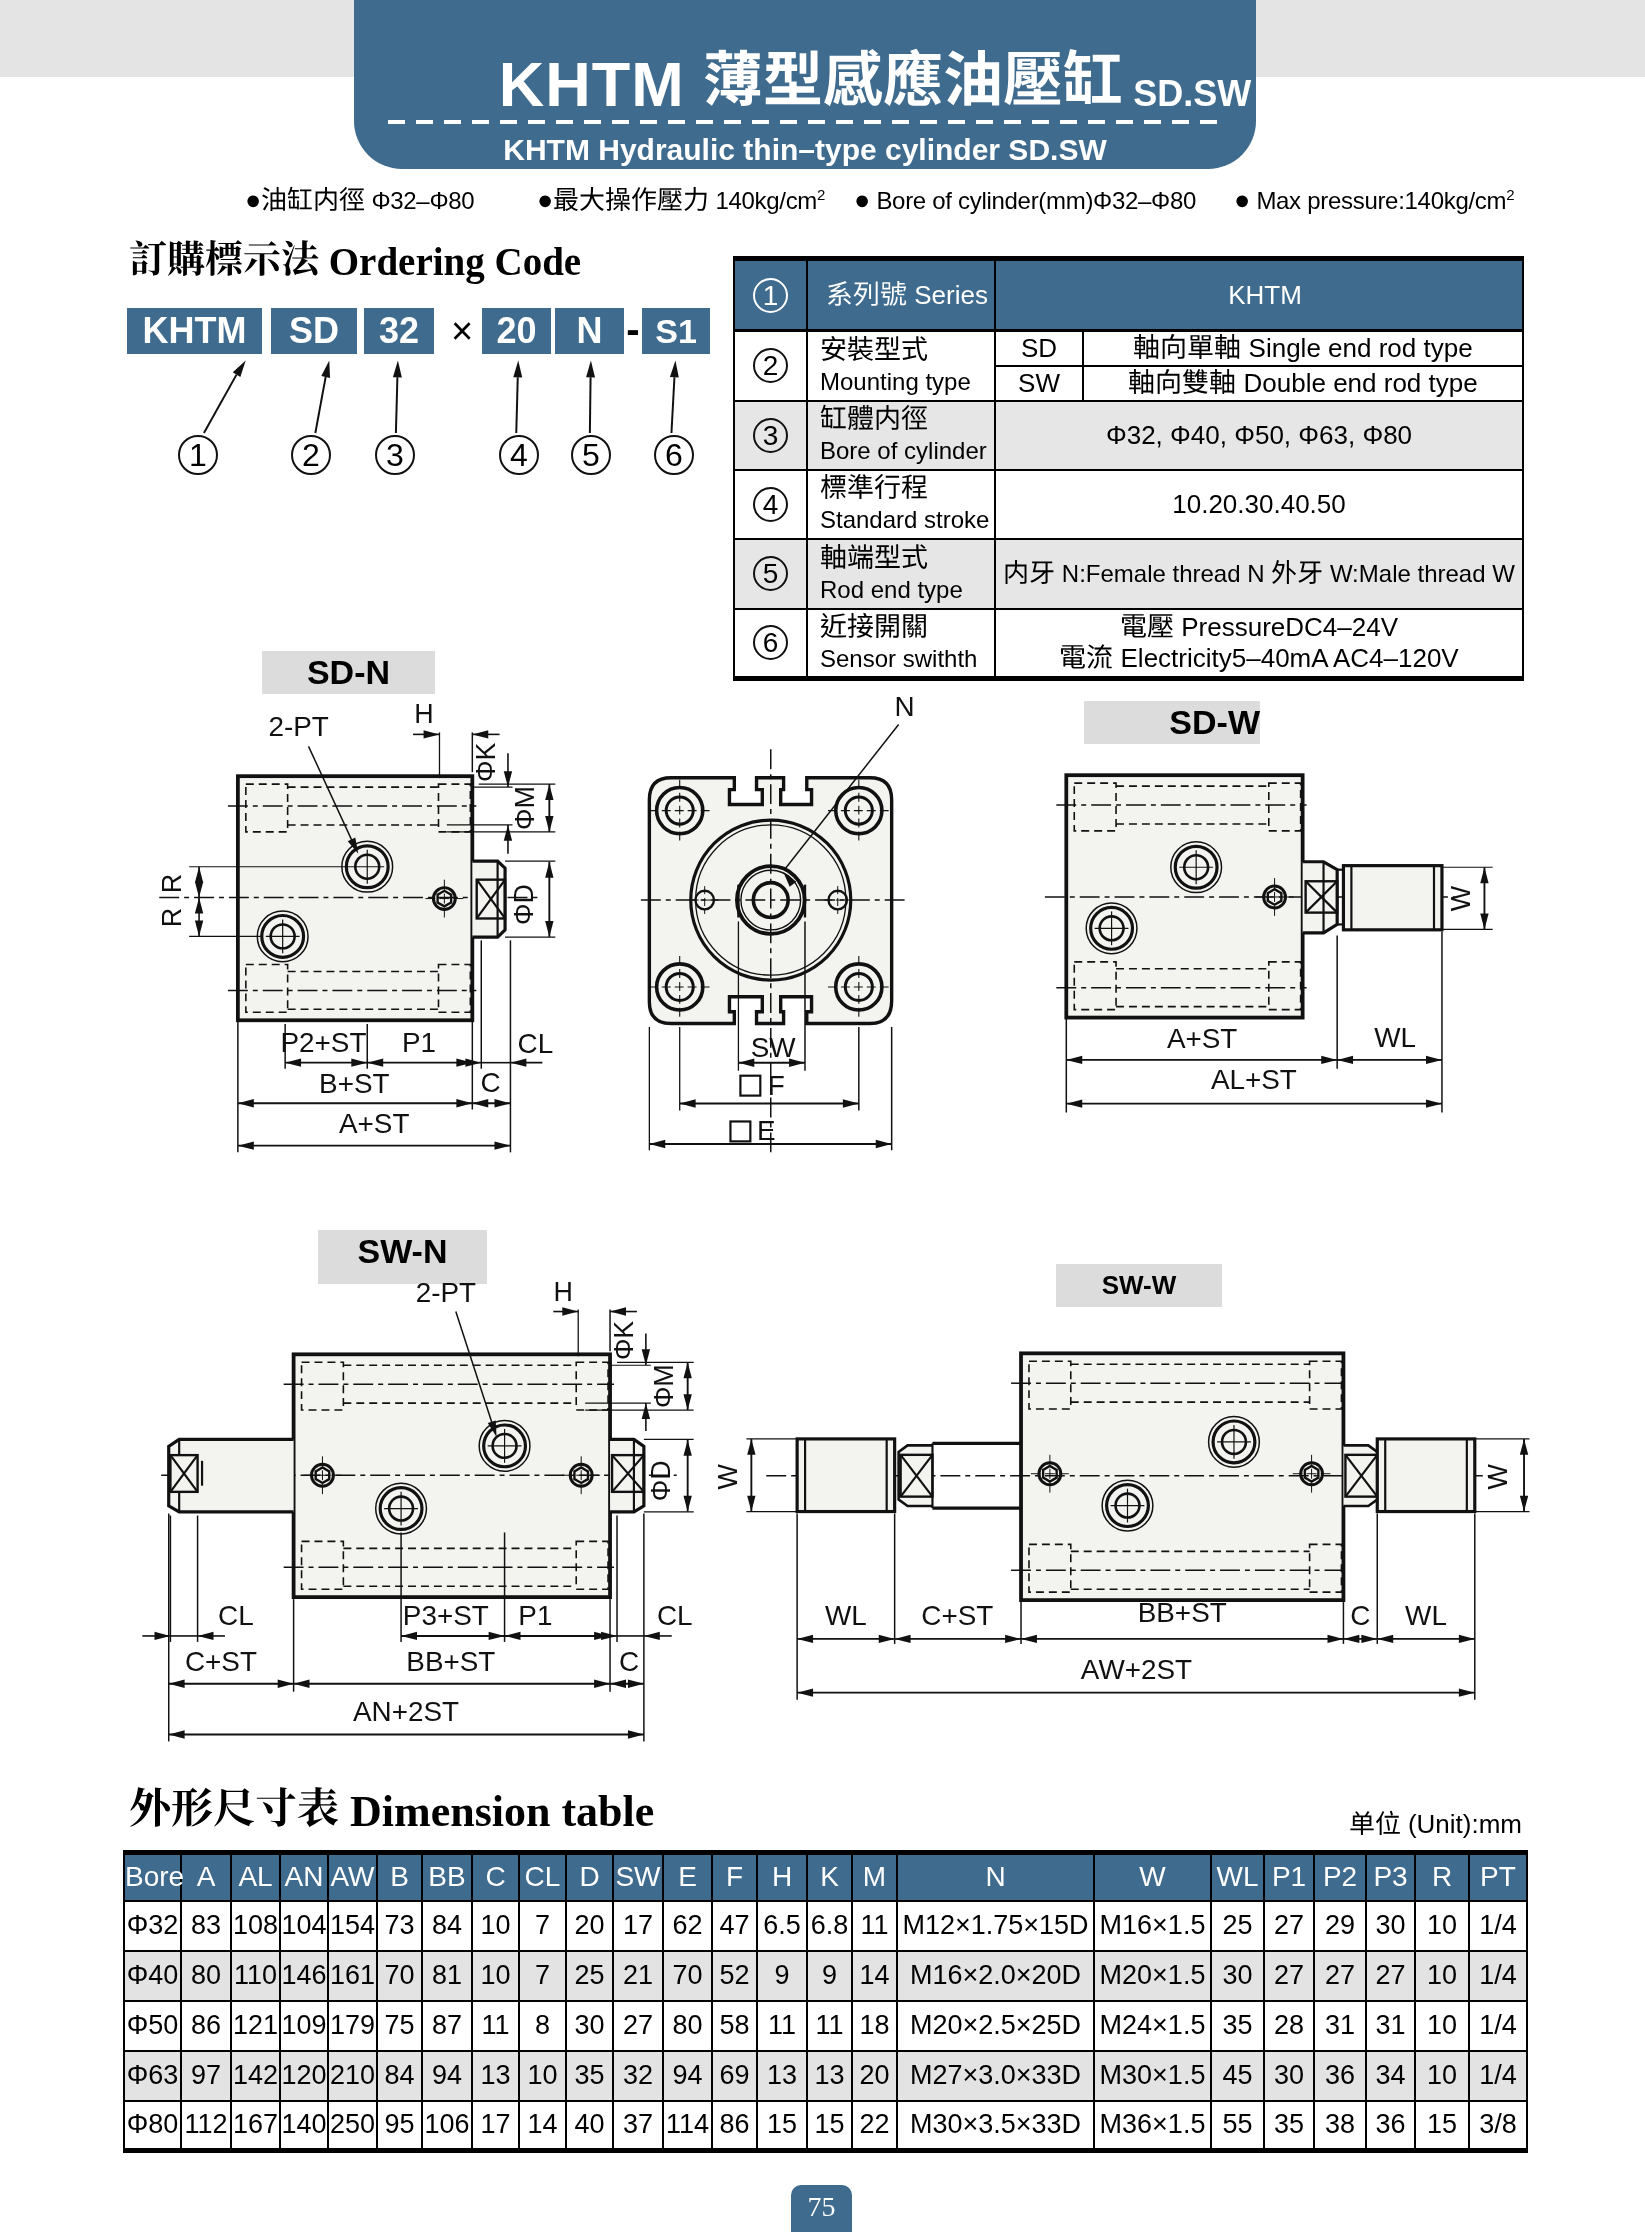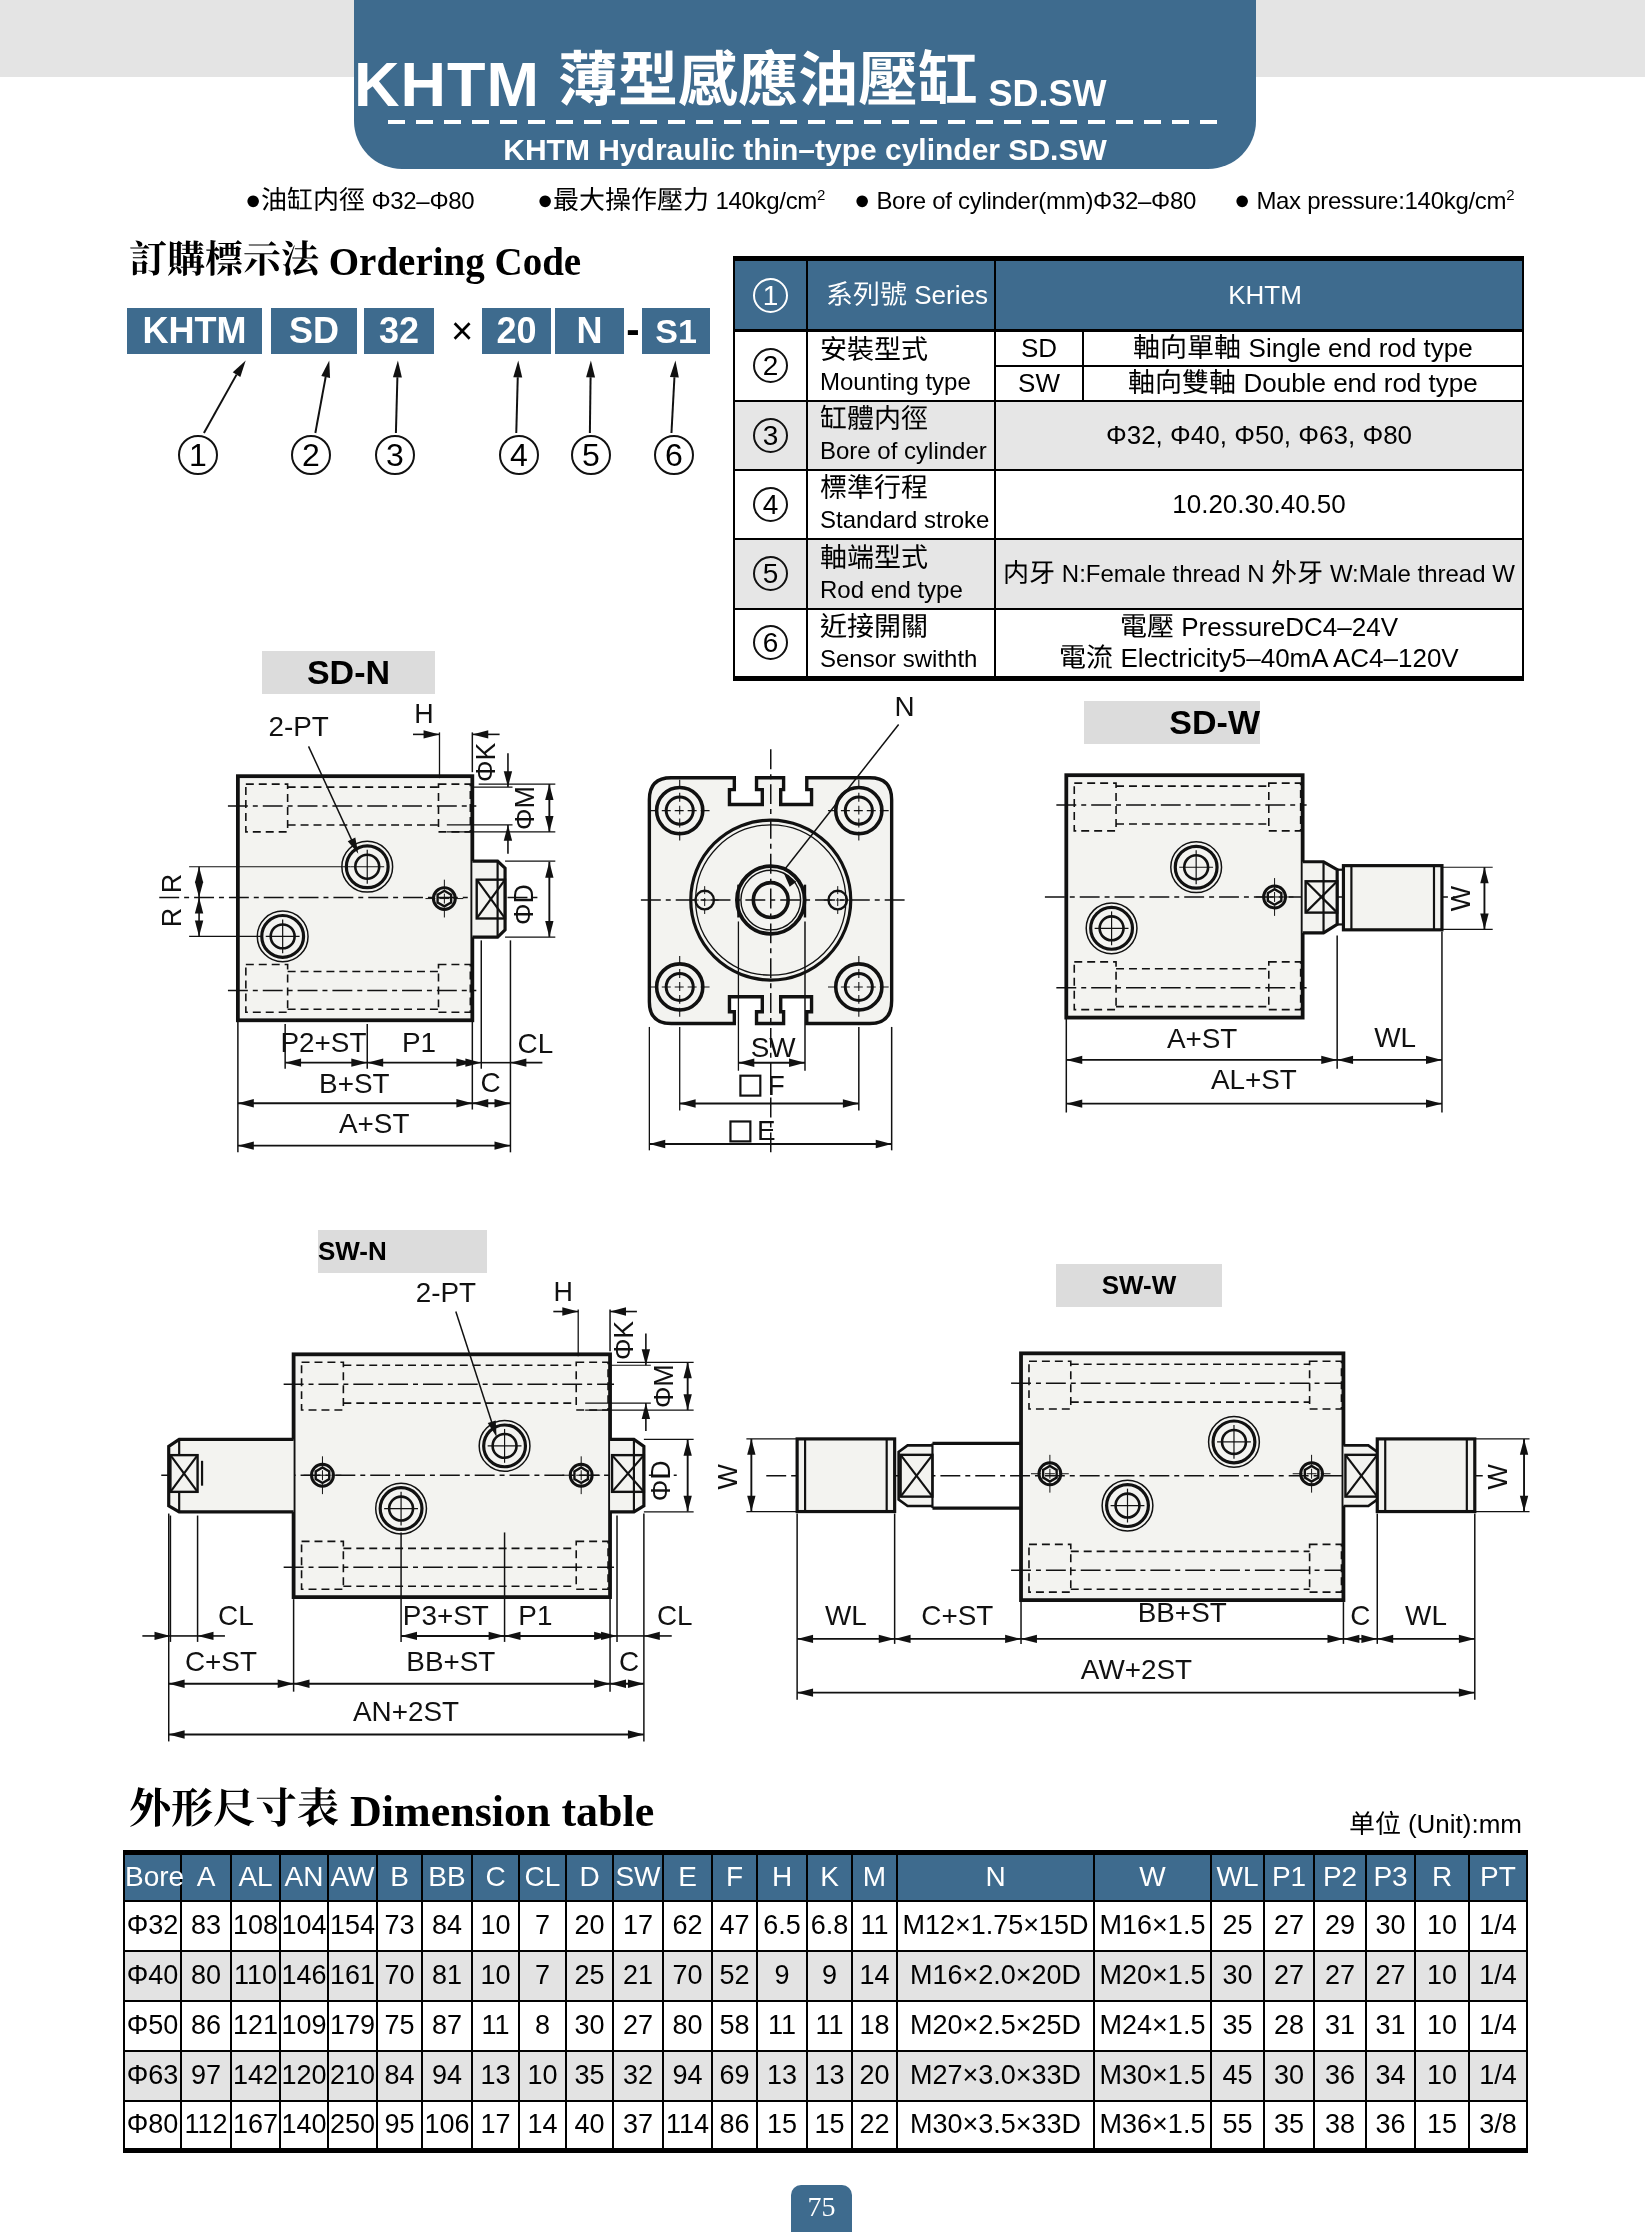--- a/index.html
+++ b/index.html
@@ -182,21 +182,21 @@
       <g id="gsr52">
         <path transform="scale(1,-1)" d="M221 437H459V329H221ZM536 437H785V329H536ZM221 603H459V497H221ZM536 603H785V497H536ZM709 836C686 785 645 715 609 667H366L407 687C387 729 340 791 299 836L236 806C272 764 311 707 333 667H148V265H459V170H54V100H459V-79H536V100H949V170H536V265H861V667H693C725 709 760 761 790 809Z"></path>
       </g>
       <g id="gsr53">
         <path transform="scale(1,-1)" d="M369 658V585H914V658ZM435 509C465 370 495 185 503 80L577 102C567 204 536 384 503 525ZM570 828C589 778 609 712 617 669L692 691C682 734 660 797 641 847ZM326 34V-38H955V34H748C785 168 826 365 853 519L774 532C756 382 716 169 678 34ZM286 836C230 684 136 534 38 437C51 420 73 381 81 363C115 398 148 439 180 484V-78H255V601C294 669 329 742 357 815Z"></path>
       </g>
     </defs>
   </svg>
 <div class="abs" style="left:0;top:0;width:1646px;height:77px;background:#e4e4e4"></div>
 <div class="abs" style="left:354px;top:0;width:902px;height:169px;background:#3e6b8e;border-radius:0 0 48px 48px"></div>
-<div class="abs" style="left:354px;top:48px;width:1042px;white-space:nowrap;color:#fff"><span style="font-size:63px;font-weight:bold;letter-spacing:1px">KHTM </span><svg class="cj" style="width:60px;height:60px;vertical-align:-0.12em" viewBox="0 -880 1000 1000">
+<div class="abs" style="left:354px;top:48px;width:1042px;text-align:center;white-space:nowrap;color:#fff"><span style="font-size:63px;font-weight:bold;letter-spacing:1px">KHTM </span><svg class="cj" style="width:60px;height:60px;vertical-align:-0.12em" viewBox="0 -880 1000 1000">
       <use href="#gsb0" fill="#fff"></use>
     </svg><svg class="cj" style="width:60px;height:60px;vertical-align:-0.12em" viewBox="0 -880 1000 1000">
       <use href="#gsb1" fill="#fff"></use>
     </svg><svg class="cj" style="width:60px;height:60px;vertical-align:-0.12em" viewBox="0 -880 1000 1000">
       <use href="#gsb2" fill="#fff"></use>
     </svg><svg class="cj" style="width:60px;height:60px;vertical-align:-0.12em" viewBox="0 -880 1000 1000">
       <use href="#gsb3" fill="#fff"></use>
     </svg><svg class="cj" style="width:60px;height:60px;vertical-align:-0.12em" viewBox="0 -880 1000 1000">
       <use href="#gsb4" fill="#fff"></use>
     </svg><svg class="cj" style="width:60px;height:60px;vertical-align:-0.12em" viewBox="0 -880 1000 1000">
@@ -387,21 +387,21 @@
           </svg> PressureDC4–24V<br><svg class="cj" style="width:27px;height:27px;vertical-align:-0.12em" viewBox="0 -880 1000 1000">
             <use href="#gsr45" fill="#000"></use>
           </svg><svg class="cj" style="width:27px;height:27px;vertical-align:-0.12em" viewBox="0 -880 1000 1000">
             <use href="#gsr46" fill="#000"></use>
           </svg> Electricity5–40mA AC4–120V</td>
       </tr>
 </tbody>
   </table>
 <div class="abs" style="left:262px;top:651px;width:173px;height:43px;background:#dcdcdc;font-size:34px;font-weight:bold;text-align:center;line-height:43px">SD-N</div>
 <div class="abs" style="left:1084px;top:701px;width:176px;height:43px;background:#dcdcdc;font-size:34px;font-weight:bold;text-align:right;line-height:43px">SD-W</div>
-<div class="abs" style="left:318px;top:1230px;width:169px;height:43px;background:#dcdcdc;font-size:26px;font-weight:bold;text-align:left;line-height:43px">SW-N</div>
+<div class="abs" style="left:318px;top:1230px;width:169px;height:54px;background:#dcdcdc;font-size:34px;font-weight:bold;text-align:center;line-height:43px">SW-N</div>
 <div class="abs" style="left:1056px;top:1264px;width:166px;height:43px;background:#dcdcdc;font-size:26px;font-weight:bold;text-align:center;line-height:43px">SW-W</div>
 <svg class="abs" style="left:0;top:0" width="1646" height="2233" font-family="Liberation Sans, sans-serif" fill="#111" viewBox="0 0 1654 2244">
     <rect x="239.0" y="780.0" width="235.6" height="245.3" fill="#f3f3f0" stroke="#111" stroke-width="3.8"></rect>
     <rect x="247.0" y="788.0" width="42.0" height="48.0" fill="none" stroke="#111" stroke-width="1.6" stroke-dasharray="8 5"></rect>
     <rect x="440.6" y="788.0" width="32.0" height="48.0" fill="none" stroke="#111" stroke-width="1.6" stroke-dasharray="8 5"></rect>
     <line x1="289.0" y1="791.0" x2="440.6" y2="791.0" stroke="#111" stroke-width="1.6" stroke-dasharray="8 5"></line>
     <line x1="289.0" y1="829.0" x2="440.6" y2="829.0" stroke="#111" stroke-width="1.6" stroke-dasharray="8 5"></line>
     <line x1="229.0" y1="810.0" x2="478.6" y2="810.0" stroke="#111" stroke-width="1.5" stroke-dasharray="20 5 5 5"></line>
     <rect x="247.0" y="969.3" width="42.0" height="48.0" fill="none" stroke="#111" stroke-width="1.6" stroke-dasharray="8 5"></rect>
     <rect x="440.6" y="969.3" width="32.0" height="48.0" fill="none" stroke="#111" stroke-width="1.6" stroke-dasharray="8 5"></rect>

